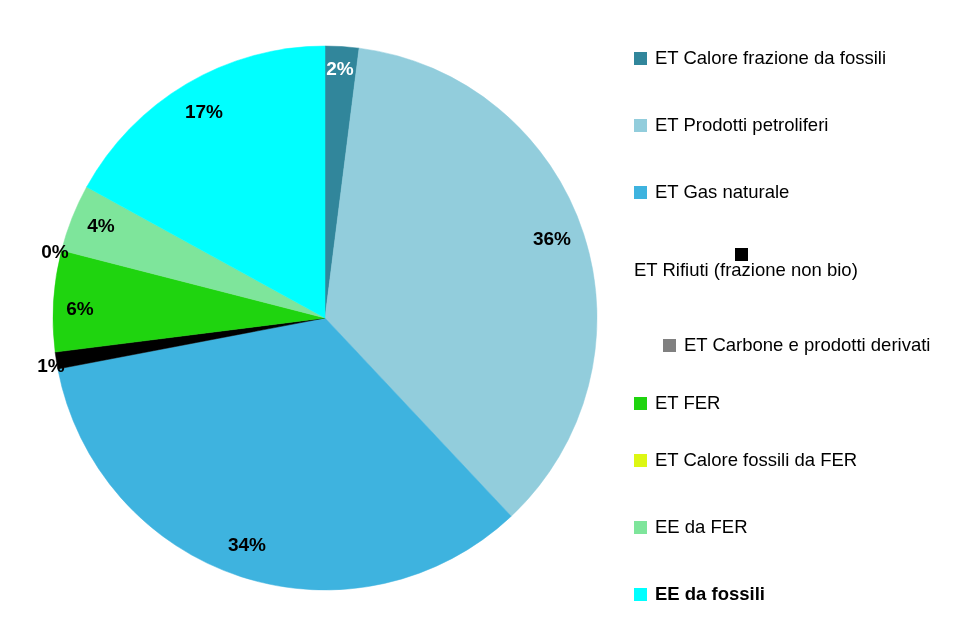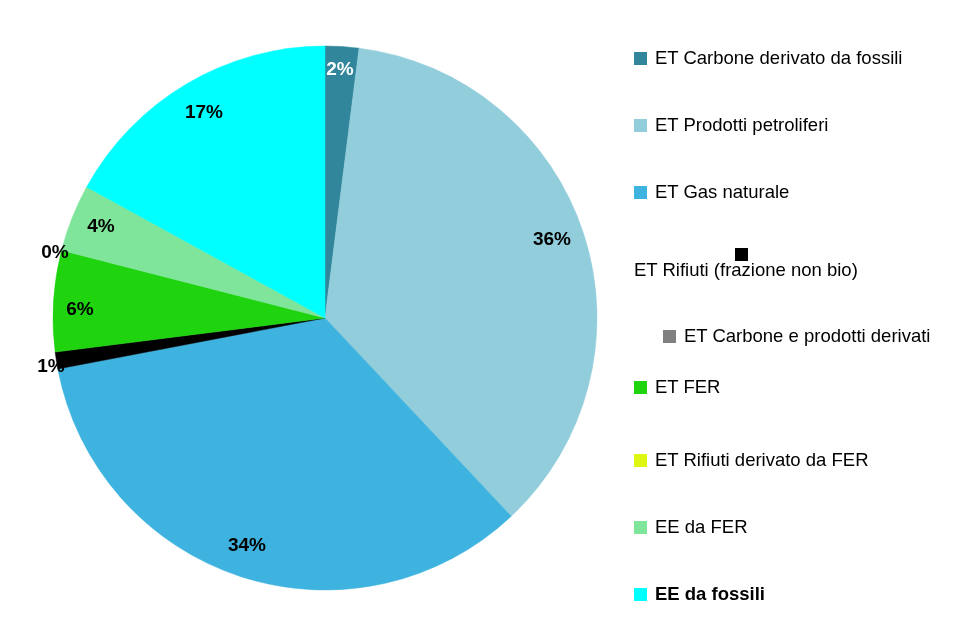--- a/index.html
+++ b/index.html
@@ -96,45 +96,45 @@
           <text x="55" y="258" text-anchor="middle" class="slice-label">0%</text>
           <text x="101" y="232" text-anchor="middle" class="slice-label">4%</text>
           <text x="204" y="118" text-anchor="middle" class="slice-label">17%</text>
         </g>
     </svg>
   </div>
 
   <div id="legend">
       <div class="legend-item" style="top: 47px;">
         <span class="legend-swatch" style="background: rgb(49, 134, 155);"></span>
-        <span class="legend-label">ET Carbone derivato da fossili</span>
+        <span class="legend-label">ET Calore frazione da fossili</span>
       </div>
       <div class="legend-item" style="top: 114px;">
         <span class="legend-swatch" style="background: rgb(146, 205, 220);"></span>
         <span class="legend-label">ET Prodotti petroliferi</span>
       </div>
       <div class="legend-item" style="top: 181px;">
         <span class="legend-swatch" style="background: rgb(62, 179, 223);"></span>
         <span class="legend-label">ET Gas naturale</span>
       </div>
       <div class="legend-item" style="top: 248px; flex-direction: column;">
         <span class="legend-swatch" style="background: rgb(0, 0, 0);"></span>
         <span class="legend-label">ET Rifiuti (frazione non bio)</span>
       </div>
-      <div class="legend-item" style="top: 325px; padding-left: 29px;">
+      <div class="legend-item" style="top: 334px; padding-left: 29px;">
         <span class="legend-swatch" style="background: rgb(128, 128, 128);"></span>
         <span class="legend-label">ET Carbone e prodotti derivati</span>
       </div>
-      <div class="legend-item" style="top: 376px; justify-content: space-between;">
+      <div class="legend-item" style="top: 392px; justify-content: space-between;">
         <span class="legend-swatch" style="background: rgb(31, 212, 15);"></span>
         <span class="legend-label">ET FER</span>
       </div>
       <div class="legend-item" style="top: 449px;">
         <span class="legend-swatch" style="background: rgb(221, 247, 19);"></span>
-        <span class="legend-label">ET Rifiuti derivato da FER</span>
+        <span class="legend-label">ET Calore fossili da FER</span>
       </div>
       <div class="legend-item" style="top: 516px;">
         <span class="legend-swatch" style="background: rgb(126, 229, 155);"></span>
         <span class="legend-label">EE da FER</span>
       </div>
       <div class="legend-item" style="top: 583px; font-weight: bold;">
         <span class="legend-swatch" style="background: rgb(0, 255, 255);"></span>
         <span class="legend-label">EE da fossili</span>
       </div>
     </div>

